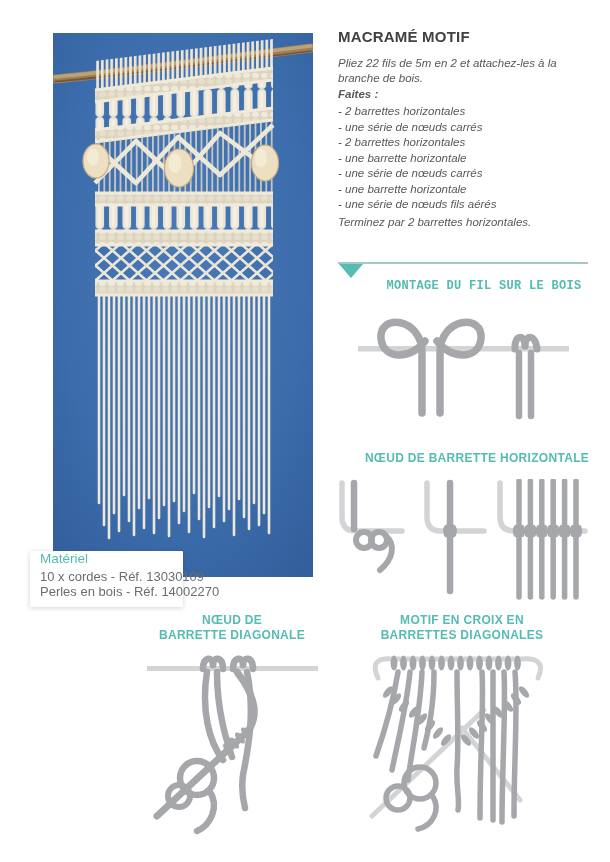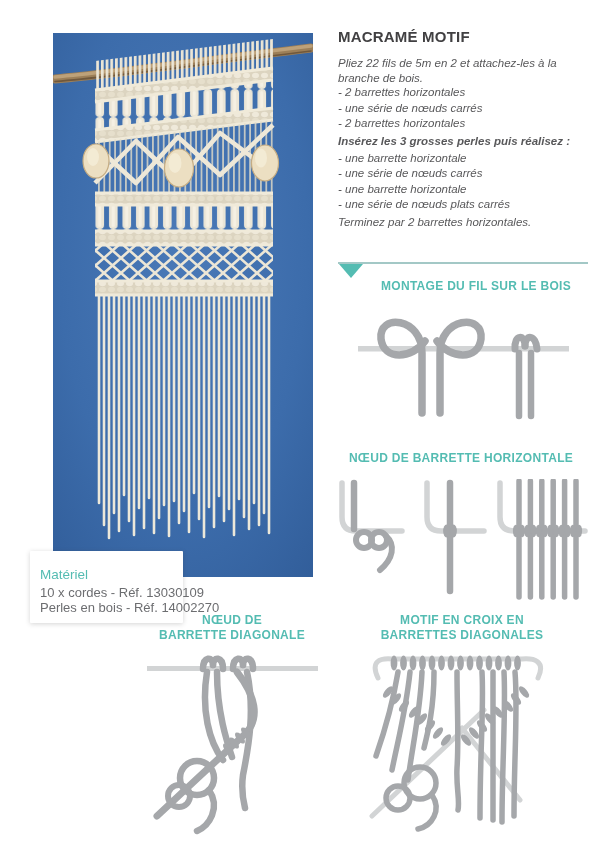--- a/index.html
+++ b/index.html
@@ -10,21 +10,21 @@
     background:#ffffff; overflow:hidden;
   }
   .abs { position:absolute; }
 
   
   .photo { left:53px; top:33px; width:260px; height:544px; }
 
   
   .materiel {
     left:30px; top:551px; width:153px;
-    background:#ffffff; padding:16px 10px 8px 10px;
+    background:#ffffff; padding:0 10px 8px 10px;
     box-shadow:0 1px 5px rgba(60,60,60,.22);
     border-radius:1px;
   }
   .materiel-title { color:#54bcb2; font-size:13.5px; margin-bottom:3px; }
   .materiel-line { color:#6c6d70; font-size:13px; line-height:15px; white-space:nowrap; }
 
   
   .instructions { left:338px; top:28px; width:260px; color:#58585a; }
   .instr-title { color:#414042; font-size:15px; font-weight:bold; letter-spacing:.2px; margin-bottom:11px; }
   .instr-intro { font-style:italic; font-size:11.5px; line-height:14.5px; margin-bottom:0; width:252px; }
@@ -38,22 +38,22 @@
   .divider-tri {
     position:absolute; left:1px; top:2px; width:0; height:0;
     border-left:12px solid transparent; border-right:12px solid transparent;
     border-top:14px solid #54bcb2;
   }
 
   .section-heading {
     color:#54bcb2; font-weight:bold; font-size:12px; letter-spacing:.3px;
     text-align:center; line-height:14.5px;
   }
-  .head-montage { left:350px; top:279px; width:252px; }
-  .head-horizontale { left:332px; top:451px; width:258px; }
+  .head-montage { left:358px; top:279px; width:252px;font-family:Liberation Mono, monospace; }
+  .head-horizontale { left:348px; top:451px; width:258px; }
   .head-diagonale { left:126px; top:613px; width:212px; }
   .head-croix { left:356px; top:613px; width:212px; }
 
   .diag-montage { left:356px; top:301px; width:215px; height:135px; }
   .diag-horizontale { left:332px; top:479px; width:258px; height:125px; }
   .diag-diagonale { left:135px; top:650px; width:195px; height:190px; }
   .diag-croix { left:362px; top:648px; width:195px; height:190px; }
 </style>
 </head>
 <body>
@@ -138,28 +138,28 @@
 
   <div class="abs materiel">
     <div class="materiel-title">Matériel</div>
     <div class="materiel-line">10 x cordes - Réf. 13030109</div>
     <div class="materiel-line">Perles en bois - Réf. 14002270</div>
   </div>
 
   <div class="abs instructions">
     <div class="instr-title">MACRAMÉ MOTIF</div>
     <div class="instr-intro">Pliez 22 fils de 5m en 2 et attachez-les à la branche de bois.</div>
+    <div class="instr-sub">Faites :</div>
     <div class="instr-item">- 2 barrettes horizontales</div>
     <div class="instr-item">- une série de nœuds carrés</div>
     <div class="instr-item">- 2 barrettes horizontales</div>
-    <div class="instr-sub">Insérez les 3 grosses perles puis réalisez :</div>
     <div class="instr-item">- une barrette horizontale</div>
     <div class="instr-item">- une série de nœuds carrés</div>
     <div class="instr-item">- une barrette horizontale</div>
-    <div class="instr-item">- une série de nœuds plats carrés</div>
+    <div class="instr-item">- une série de nœuds fils aérés</div>
     <div class="instr-outro">Terminez par 2 barrettes horizontales.</div>
   </div>
 
   <div class="abs divider">
     <div class="divider-line"></div>
     <div class="divider-tri"></div>
   </div>
 
   <div class="abs section-heading head-montage">MONTAGE DU FIL SUR LE BOIS</div>
   <div class="abs diag-montage">

